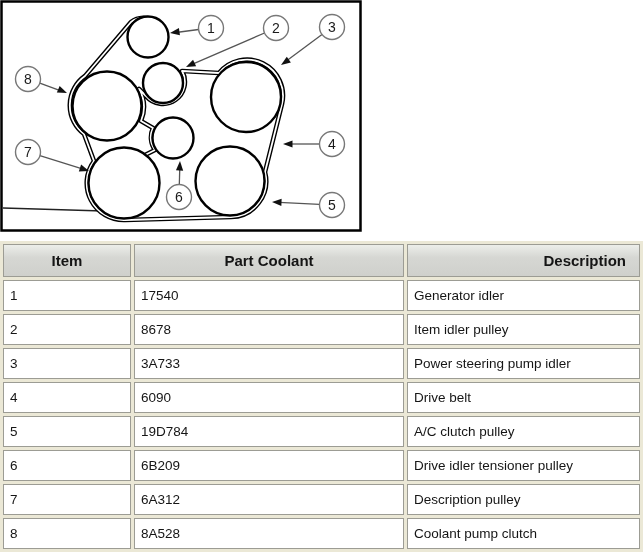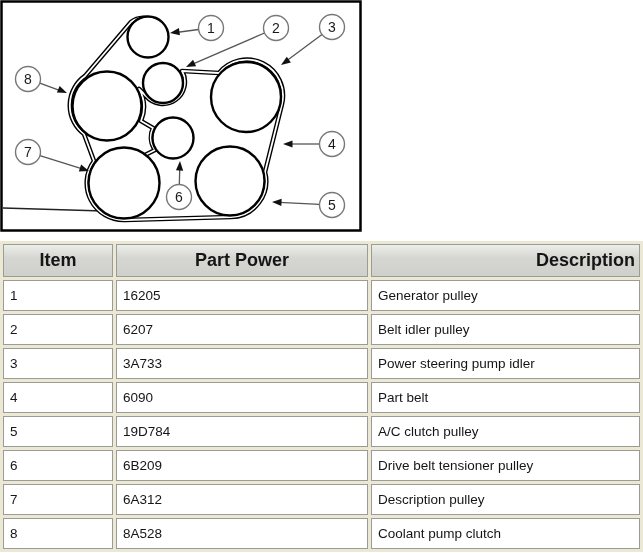--- a/index.html
+++ b/index.html
@@ -11,22 +11,22 @@
   .parts-table-wrap{position:absolute;left:0;top:241px;width:643px;}
   table.parts{
     border-collapse:separate;border-spacing:3px;
     background:#ebe8d6;width:643px;table-layout:fixed;
   }
   table.parts th,table.parts td{
     border:1px solid #9c9c94;overflow:hidden;white-space:nowrap;
   }
   table.parts th{
     background:linear-gradient(to bottom,#eceeea 0%,#d6d7d3 40%,#cfd0cc 100%);
-    height:31px;font-size:18px;font-weight:bold;color:#151515;
-    padding:0 4px;
+    height:31px;font-size:15px;font-weight:bold;color:#151515;
+    padding:0 13px;
   }
   table.parts td{
     background:#ffffff;height:29px;font-size:13.5px;color:#151515;
     padding:0 6px;text-align:left;vertical-align:middle;
   }
   th.c-item{width:100px;text-align:center;}
   th.c-part{width:242px;text-align:center;}
   th.c-desc{text-align:right;padding-right:4px;}
   .belt{stroke:#000;stroke-width:4.6;fill:none;stroke-linejoin:round;}
   .belt-inner{stroke:#fff;stroke-width:1.8;fill:none;stroke-linejoin:round;}
@@ -99,52 +99,52 @@
       <text class="callout-num" x="28" y="83.8">8</text>
     </g>
   </svg>
 </div>
 
 <div class="parts-table-wrap">
   <table class="parts">
     <tbody>
         <tr>
       <th class="c-item">Item</th>
-      <th class="c-part">Part Power</th>
+      <th class="c-part">Part Coolant</th>
       <th class="c-desc">Description</th>
     </tr>
     <tr>
       <td>1</td>
-      <td>16205</td>
-      <td>Generator pulley</td>
+      <td>17540</td>
+      <td>Generator idler</td>
     </tr>
     <tr>
       <td>2</td>
-      <td>6207</td>
-      <td>Belt idler pulley</td>
+      <td>8678</td>
+      <td>Item idler pulley</td>
     </tr>
     <tr>
       <td>3</td>
       <td>3A733</td>
       <td>Power steering pump idler</td>
     </tr>
     <tr>
       <td>4</td>
       <td>6090</td>
-      <td>Part belt</td>
+      <td>Drive belt</td>
     </tr>
     <tr>
       <td>5</td>
       <td>19D784</td>
       <td>A/C clutch pulley</td>
     </tr>
     <tr>
       <td>6</td>
       <td>6B209</td>
-      <td>Drive belt tensioner pulley</td>
+      <td>Drive idler tensioner pulley</td>
     </tr>
     <tr>
       <td>7</td>
       <td>6A312</td>
       <td>Description pulley</td>
     </tr>
     <tr>
       <td>8</td>
       <td>8A528</td>
       <td>Coolant pump clutch</td>

